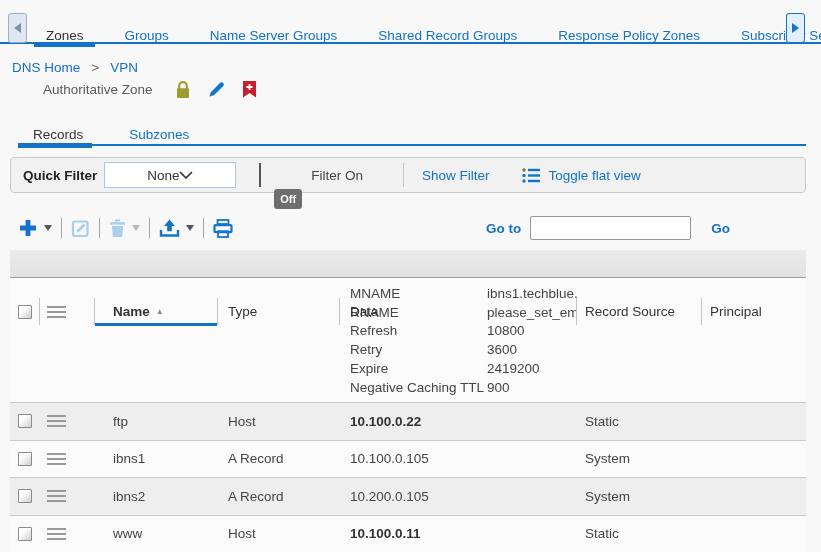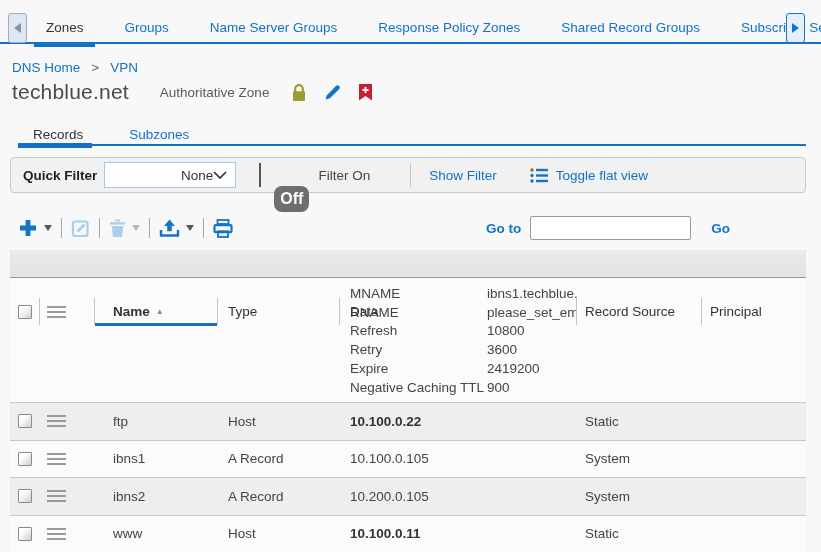--- a/index.html
+++ b/index.html
@@ -9,21 +9,21 @@
     background:#f8f8f8;
     position:relative;
     overflow:hidden;
     color:#333;
     font-size:13px;
   }
   a { text-decoration:none; cursor:pointer; }
 
   
   .tabbar-line { position:absolute; left:0; top:42px; width:821px; height:2px; background:#1272c8; }
-  .top-tabs { position:absolute; left:46px; top:12px; height:30px; display:flex; align-items:center; gap:41px; white-space:nowrap; width:775px; overflow:hidden; }
+  .top-tabs { position:absolute; left:46px; top:20px; height:30px; display:flex; align-items:center; gap:41px; white-space:nowrap; width:775px; overflow:hidden; }
   .top-tabs .tab { font-size:13.5px; color:#1272c8; cursor:pointer; }
   .top-tabs .tab.active { color:#333; }
   .active-bar-top { position:absolute; left:34px; top:42px; width:61px; height:5px; background:#1272c8; }
   .scroll-btn { position:absolute; top:13px; width:19px; height:30px; border-radius:3px; display:flex; align-items:center; justify-content:center; cursor:pointer; }
   .scroll-btn.left  { left:8px;  background:#dfe8f2; border:1px solid #9ab1c9; }
   .scroll-btn.right { left:786px; background:#e4effb; border:1px solid #1374cc; }
 
   
   .breadcrumb { position:absolute; left:12px; top:60px; display:flex; gap:11px; align-items:center; font-size:13.5px; }
   .bc-link { color:#1272c8; }
@@ -44,26 +44,26 @@
   .sub-tabs .tab.active { color:#333; }
   .subtab-line { position:absolute; left:18px; top:144px; width:788px; height:2px; background:#1272c8; }
   .active-bar-sub { position:absolute; left:18px; top:143px; width:74px; height:5px; background:#1272c8; }
 
   
   .filter-bar { position:absolute; left:10px; top:157px; width:796px; height:36px;
     background:#f1f1f1; border:1px solid #c9c9c9; border-radius:4px;
     display:flex; align-items:center; padding-left:12px; }
   .qf-label { font-weight:bold; color:#222; font-size:13.5px; }
   .qf-select { margin-left:7px; width:132px; height:26px; background:#fff; border:1px solid #a7c7e3;
-    display:flex; align-items:center; padding:0 8px; justify-content:flex-end; cursor:pointer; }
+    display:flex; align-items:center; padding:0 8px; justify-content:center; cursor:pointer; }
   .qf-select span { color:#333; font-size:13.5px; }
   .vdiv { width:2px; height:24px; background:#555; margin-left:23px; }
   .vdiv.light { width:1px; background:#c6c6c6; margin-left:40px; }
-  .off-badge { margin-left:13px; background:#6e6e6e; color:#fff; font-size:16px; font-weight:bold;
-    padding:4px 6px; border-radius:8px; cursor:pointer;margin-top:48px; }
+  .off-badge { margin-left:13px; background:#6e6e6e; color:#fff; font-size:11px; font-weight:bold;
+    padding:4px 6px; border-radius:3px; cursor:pointer;margin-top:48px; }
   .filter-on { margin-left:9px; color:#444; font-size:13.5px; }
   .fb-link { margin-left:18px; color:#1272c8; font-size:13.5px; }
   .flat-icon { margin-left:33px; display:inline-flex; }
   .flat-link { margin-left:7px; color:#1272c8; font-size:13.5px; }
 
   
   .toolbar { position:absolute; left:18px; top:212px; height:32px; display:flex; align-items:center; }
   .tb-icon { display:inline-flex; align-items:center; cursor:pointer; }
   .tb-icon.disabled { cursor:default; }
   .caret { margin-left:6px; display:inline-flex; cursor:pointer; }
@@ -106,22 +106,22 @@
 </style>
 </head>
 <body>
 
 <div class="tabbar-line"></div>
 <div class="active-bar-top"></div>
 <div class="top-tabs" id="top-tabs">
     <span class="tab active">Zones</span>
     <span class="tab">Groups</span>
     <span class="tab">Name Server Groups</span>
+    <span class="tab">Shared Record Groups</span>
     <span class="tab">Response Policy Zones</span>
-    <span class="tab">Shared Record Groups</span>
     <span class="tab">Subscriber Services</span>
   </div>
 <div class="scroll-btn left">
   <span>
     <svg width="7" height="10" viewBox="0 0 7 10">
         <path d="M7 0 v10 L0 5 Z" fill="#7d93ad"></path>
       </svg>
   </span>
 </div>
 <div class="scroll-btn right">
@@ -132,21 +132,20 @@
   </span>
 </div>
 
 <div class="breadcrumb" id="breadcrumb">
     <a class="bc-link">DNS Home</a>
     <span class="bc-sep">&gt;</span>
     <a class="bc-link">VPN</a>
   </div>
 
 <div class="zone-title-row">
-  <span class="zone-title">techblue.net</span>
   <span class="zone-type">Authoritative Zone</span>
   <span class="zt-icon lock">
     <svg width="16" height="19" viewBox="0 0 16 19">
         <path d="M4.2 9 V6 a3.8 3.8 0 0 1 7.6 0 V9" fill="none" stroke="#9a9d2f" stroke-width="2.2"></path>
         <rect x="2" y="8.3" width="12" height="9.7" rx="1" fill="#9a9d2f"></rect>
       </svg>
   </span>
   <span class="zt-icon pencil">
     <svg width="19" height="19" viewBox="0 0 19 19">
         <path d="M2.5 16.5 L3.8 12.2 L13.2 2.8 a2.2 2.2 0 0 1 3.1 3.1 L6.9 15.3 Z" fill="#1374cc"></path>

